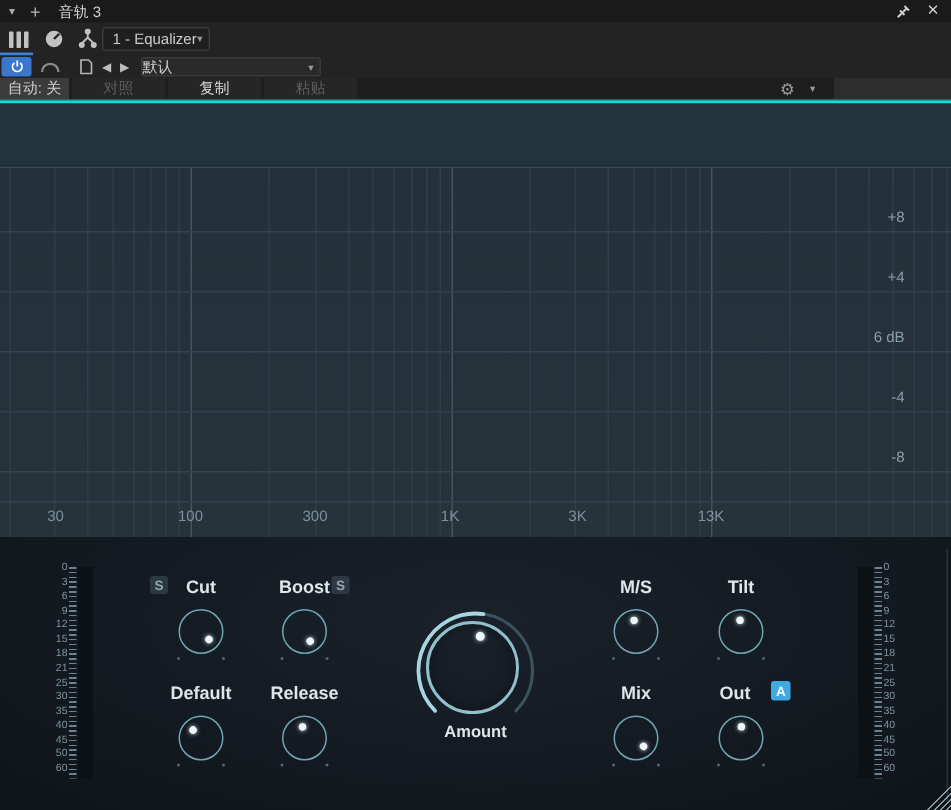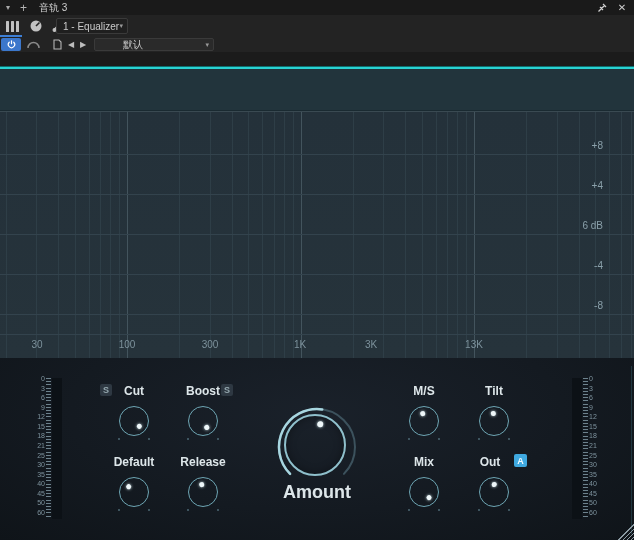--- a/index.html
+++ b/index.html
@@ -135,21 +135,21 @@
     </div>
     <div class="ic-btn" style="left:48px;">
       <svg width="15" height="14" viewBox="0 0 15 14" stroke="#c2c2c2" stroke-width="1.2" fill="none">
         <path d="M7.5 2v4M7.5 6L3.5 10M7.5 6l4 4"></path>
           <circle cx="7.5" cy="2" r="1.4" fill="#c2c2c2"></circle>
         <circle cx="3.5" cy="11" r="1.4" fill="#c2c2c2"></circle>
           <circle cx="11.5" cy="11" r="1.4" fill="#c2c2c2"></circle>
         </svg>
     </div>
     <div class="tab-underline"></div>
-    <div class="dd" style="left:56px;top:3px;width:72px;height:16px;padding-left:6px;">
+    <div class="dd" style="left:68px;top:3px;width:72px;height:16px;padding-left:6px;">
       <span>1 - Equalizer</span>
       <span class="dd-caret">▾</span>
     </div>
   </div>
 
   <div class="row3">
     <div class="pwr-btn">
       <svg width="9" height="9" viewBox="0 0 12 12">
           <path d="M6 1v4" stroke="#fff" stroke-width="1.6" stroke-linecap="round"></path>
           <path d="M3 3a4.2 4.2 0 1 0 6 0" stroke="#fff" stroke-width="1.6" fill="none" stroke-linecap="round"></path>
@@ -160,26 +160,35 @@
           <path d="M1 8a5.5 5.5 0 0 1 11 0" stroke="#8a8a8a" stroke-width="1.5" fill="none"></path>
         </svg>
     </div>
     <div class="file-ic">
       <svg width="9" height="11" viewBox="0 0 9 11">
           <path d="M1 1h5l2 2v7H1z" stroke="#b5b5b5" fill="none" stroke-width="1.1"></path>
         </svg>
     </div>
     <span class="arr" style="left:68px;">◀</span>
     <span class="arr" style="left:80px;">▶</span>
-    <div class="dd" style="left:94px;top:1px;width:120px;height:13px;justify-content:center;background:#2a2a2a;padding-left:28px;">
+    <div class="dd" style="left:94px;top:1px;width:120px;height:13px;justify-content:center;background:#2a2a2a;">
       <span>默认</span>
       <span class="dd-caret">▾</span>
     </div>
   </div>
 
+  <div class="row4">
+    <div class="auto-btn">自动: 关</div>
+    <div class="seg dim" style="left:48px;width:62px;">对照</div>
+    <div class="seg lit" style="left:112px;width:62px;">复制</div>
+    <div class="seg dim" style="left:176px;width:62px;">粘贴</div>
+    <span class="gear" style="left:520px;font-size:11px;">⚙</span>
+    <span class="gear" style="left:540px;font-size:7px;">▾</span>
+    <div class="side-panel"></div>
+  </div>
 
   <div class="cyan-line"></div>
 
   <div class="plg-header">
     <div class="logo">W</div>
     <div class="plg-title">EQUALIZER</div>
     <span class="preset-prev" style="left:224px;">◀</span>
     <span class="preset-name">Default</span>
     <span class="preset-next" style="left:402px;">▶</span>
     <div class="hdr-power">
@@ -239,21 +248,21 @@
         <div class="db-label" style="top: 108px;">6 dB</div>
         <div class="hline" style="top: 162px;"></div>
         <div class="db-label" style="top: 148px;">-4</div>
         <div class="hline" style="top: 202px;"></div>
         <div class="db-label" style="top: 188px;">-8</div>
         <div class="hline" style="top: 222px;"></div>
         <div class="freq-label" style="left: 20px;">30</div>
         <div class="freq-label" style="left: 110px;">100</div>
         <div class="freq-label" style="left: 193px;">300</div>
         <div class="freq-label" style="left: 283px;">1K</div>
-        <div class="freq-label" style="left: 354px;">3K</div>
+        <div class="freq-label" style="left: 368px;">3K</div>
         <div class="freq-label" style="left: 457px;">13K</div>
       </div>
     </div>
 
   <div class="panel">
     <div class="panel-edge"></div>
 
     <div class="meter left" style="left:32px;">
       <div class="nums">
           <span>0</span>
@@ -297,21 +306,21 @@
         </div>
     </div>
   </div>
 
   <span class="badge" style="left:100px;top:384px;">S</span>
   <div class="knob-label" style="left:104px;top:384px;width:60px;">Cut</div>
   <div class="knob-label" style="left:173px;top:384px;width:60px;">Boost</div>
   <span class="badge" style="left:221px;top:384px;">S</span>
   <div class="knob-label" style="left:104px;top:455px;width:60px;">Default</div>
   <div class="knob-label" style="left:173px;top:455px;width:60px;">Release</div>
-  <div class="knob-label" style="left:277px;top:482px;width:80px;font-size:18px;">Amount</div>
+  <div class="knob-label" style="left:277px;top:482px;width:80px;font-size:11px;">Amount</div>
   <div class="knob-label" style="left:394px;top:384px;width:60px;">M/S</div>
   <div class="knob-label" style="left:464px;top:384px;width:60px;">Tilt</div>
   <div class="knob-label" style="left:394px;top:455px;width:60px;text-align:center;">Mix</div>
   <div class="knob-label" style="left:460px;top:455px;width:60px;">Out</div>
   <span class="badge blue" style="left:514px;top:454px;">A</span>
 
   <div class="knob" style="left:119px;top:406px;">
     <div class="dot-arm" style="transform: rotate(135deg);">
         <div class="dot"></div>
       </div>

